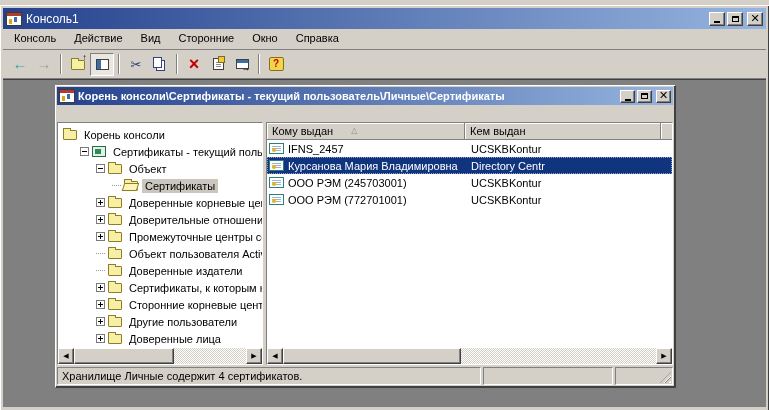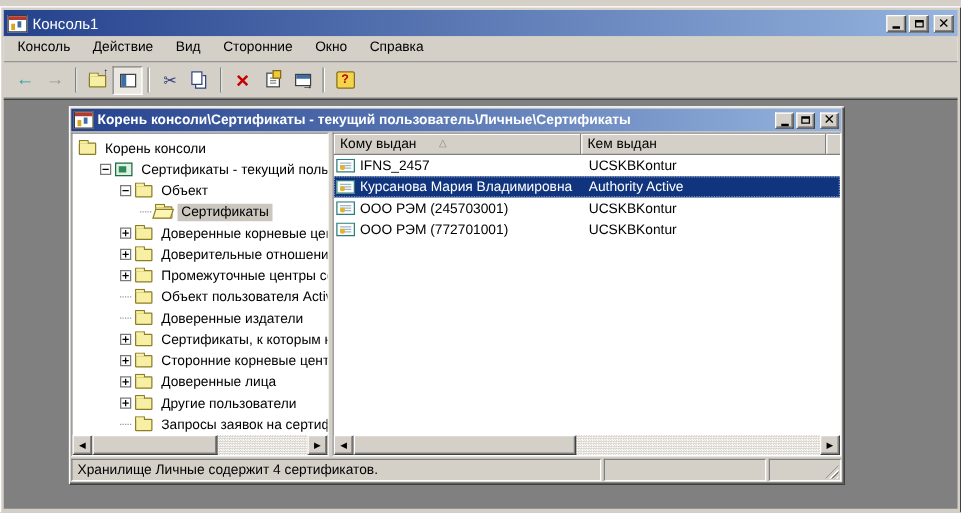--- a/index.html
+++ b/index.html
@@ -62,21 +62,21 @@
   .mdi{flex:1;position:relative;background:#808080;border-top:1px solid #404040}
 
   
   .child{position:absolute;left:52px;top:5px;width:620px;height:302px;box-sizing:border-box;background:#D4D0C8;
          padding:2px;display:flex;flex-direction:column;
          box-shadow:inset 1px 1px 0 #fff,inset -1px -1px 0 #404040,1px 1px 0 #404040}
   .child-titlebar{height:18px;flex:none;background:linear-gradient(90deg,#24418D,#96B4DE);
                   display:flex;align-items:center;gap:3px;padding:0 2px}
   .child-titlebar .title{flex:1;color:#fff;font-weight:bold;font-size:11px;white-space:nowrap;overflow:hidden}
   .child-titlebar .wbtn{width:15px;height:13px}
-  .child-body{flex:1;display:flex;margin-top:1px;min-height:0}
+  .child-body{flex:1;display:flex;margin-top:17px;min-height:0}
 
   .tree-pane{width:206px;flex:none;box-sizing:border-box;background:#fff;border:1px solid;
              border-color:#808080 #fff #fff #808080;display:flex;flex-direction:column;overflow:hidden}
   .tree-items{flex:1;padding-top:3px;overflow:hidden}
   .tree-row{height:17px;display:flex;align-items:center;white-space:nowrap}
   .indent{flex:none;height:1px}
   .slot{width:13px;flex:none;display:flex;align-items:center;justify-content:center}
   .slot .stub{width:9px;border-top:1px dotted #9a9a9a}
   .expander{width:9px;height:9px;box-sizing:border-box;border:1px solid #7a7a7a;background:#fff;position:relative;flex:none}
   .expander::before{content:"";position:absolute;left:1px;right:1px;top:3px;height:1px;background:#000}
@@ -316,29 +316,29 @@
                   </span>
                   <span class="icon-folder"></span>
                   <span class="tree-label">Сторонние корневые центры сертификации</span>
                 </div>
                 <div class="tree-row">
                   <span class="indent" style="width: 36px;"></span>
                   <span class="slot">
                     <span class="expander plus"></span>
                   </span>
                   <span class="icon-folder"></span>
+                  <span class="tree-label">Другие пользователи</span>
+                </div>
+                <div class="tree-row">
+                  <span class="indent" style="width: 36px;"></span>
+                  <span class="slot">
+                    <span class="expander plus"></span>
+                  </span>
+                  <span class="icon-folder"></span>
                   <span class="tree-label">Доверенные лица</span>
-                </div>
-                <div class="tree-row">
-                  <span class="indent" style="width: 36px;"></span>
-                  <span class="slot">
-                    <span class="expander plus"></span>
-                  </span>
-                  <span class="icon-folder"></span>
-                  <span class="tree-label">Другие пользователи</span>
                 </div>
                 <div class="tree-row">
                   <span class="indent" style="width: 36px;"></span>
                   <span class="slot">
                     <span class="stub"></span>
                   </span>
                   <span class="icon-folder"></span>
                   <span class="tree-label">Запросы заявок на сертификат</span>
                 </div>
               </div>
@@ -370,21 +370,21 @@
                     <span class="icon-cert"></span>
                     <span>IFNS_2457</span>
                   </span>
                   <span class="cell-by">UCSKBKontur</span>
                 </div>
                 <div class="list-row selected">
                   <span class="cell-to">
                     <span class="icon-cert"></span>
                     <span>Курсанова Мария Владимировна</span>
                   </span>
-                  <span class="cell-by">Authority Active</span>
+                  <span class="cell-by">Directory Centr</span>
                 </div>
                 <div class="list-row">
                   <span class="cell-to">
                     <span class="icon-cert"></span>
                     <span>ООО РЭМ (245703001)</span>
                   </span>
                   <span class="cell-by">UCSKBKontur</span>
                 </div>
                 <div class="list-row">
                   <span class="cell-to">

